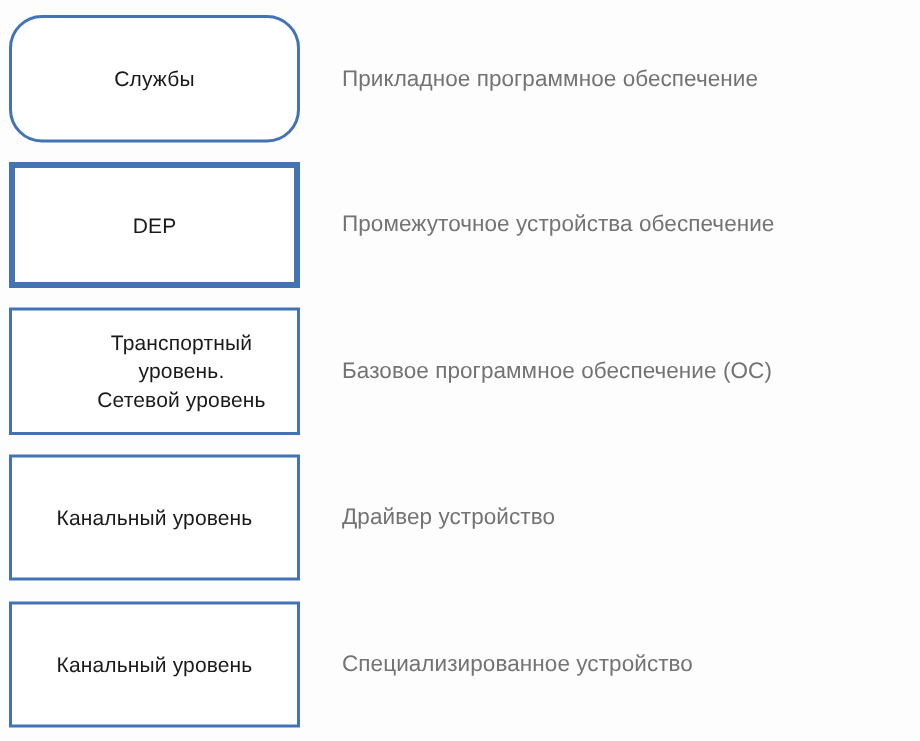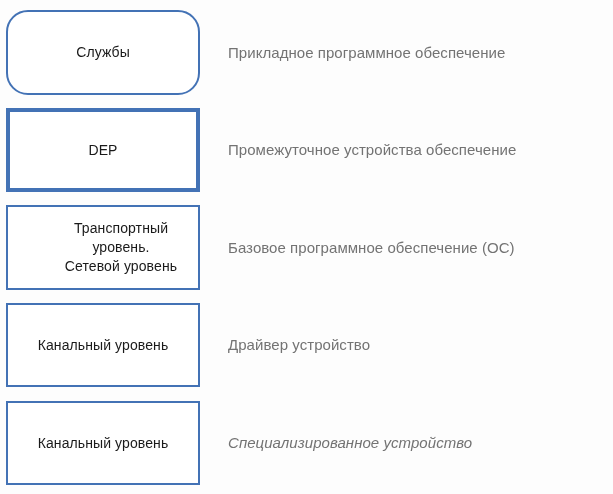--- a/index.html
+++ b/index.html
@@ -81,14 +81,14 @@
 Сетевой уровень</div>
     </div>
     <div class="layer-desc" style="top: 205px; height: 85px; text-align: center;">Базовое программное обеспечение (ОС)</div>
     <div class="layer-box" style="top: 303px; height: 84px;">
       <div class="layer-box-label">Канальный уровень</div>
     </div>
     <div class="layer-desc" style="top: 303px; height: 84px;">Драйвер устройство</div>
     <div class="layer-box" style="top: 401px; height: 84px;">
       <div class="layer-box-label">Канальный уровень</div>
     </div>
-    <div class="layer-desc" style="top: 401px; height: 84px; font-style: italic;">Специализированное устройство</div>
+    <div class="layer-desc" style="top: 401px; height: 84px;">Специализированное устройство</div>
   </div>
 
 </body></html>

